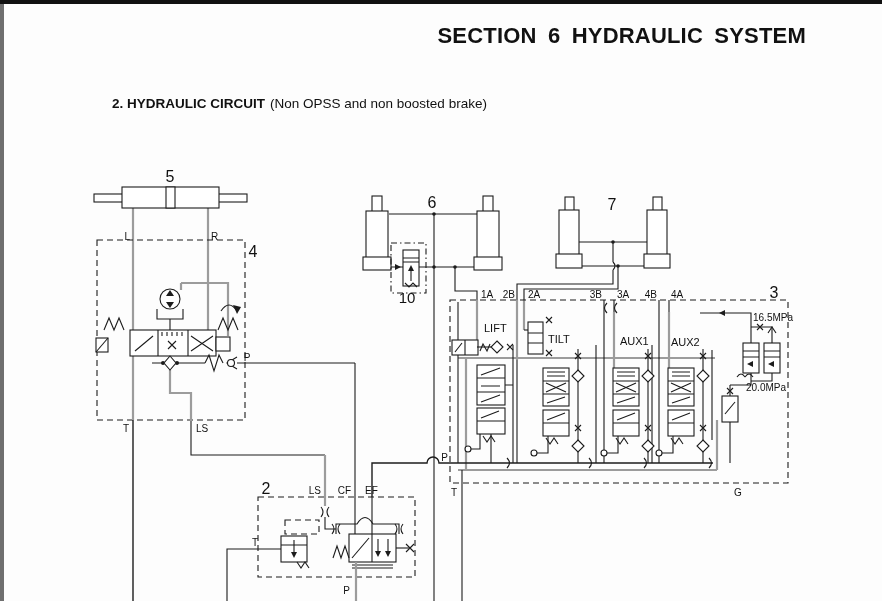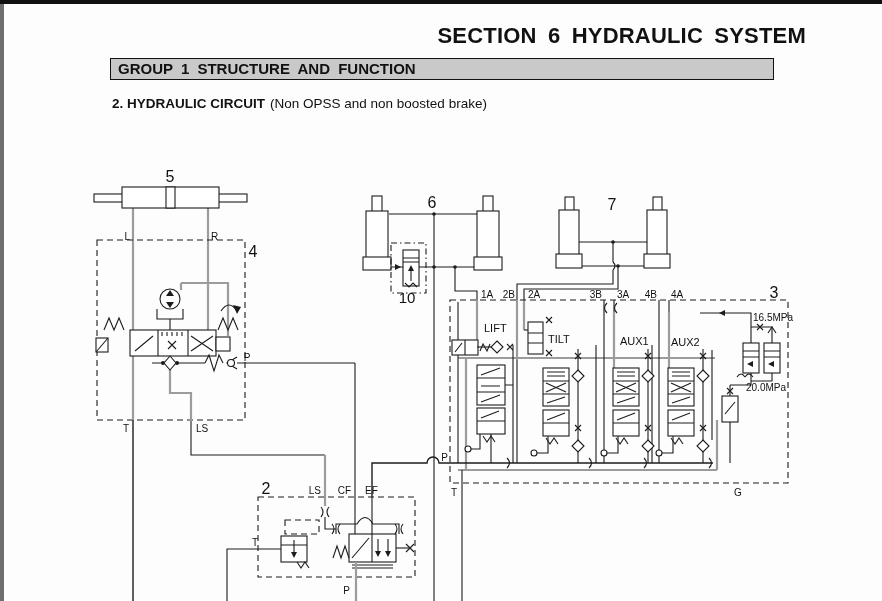--- a/index.html
+++ b/index.html
@@ -32,23 +32,20 @@
 </style>
 </head>
 <body>
 
 <div class="page">
   <div class="edge-top"></div>
   <div class="edge-left"></div>
   <div class="edge-right"></div>
 
   <div class="title">SECTION 6 HYDRAULIC SYSTEM</div>
-  <div class="groupbar">
-    <span>GROUP 1 STRUCTURE AND FUNCTION</span>
-  </div>
   <div class="heading">
     <b>2. HYDRAULIC CIRCUIT</b><span>(Non OPSS and non boosted brake)</span>
   </div>
 
   <svg class="diagram" width="882" height="601" viewBox="0 0 882 601">
 
     <g>
       <path class="g" d="M133,208 V332 M208,208 V332"></path>
       <rect class="w" x="94" y="194" width="153" height="8"></rect>
       <rect class="w" x="122" y="187" width="97" height="21"></rect>

